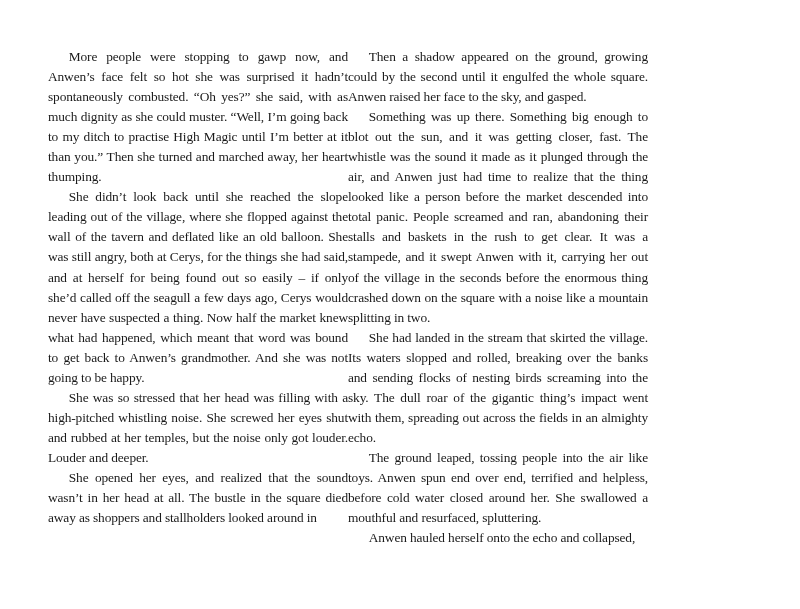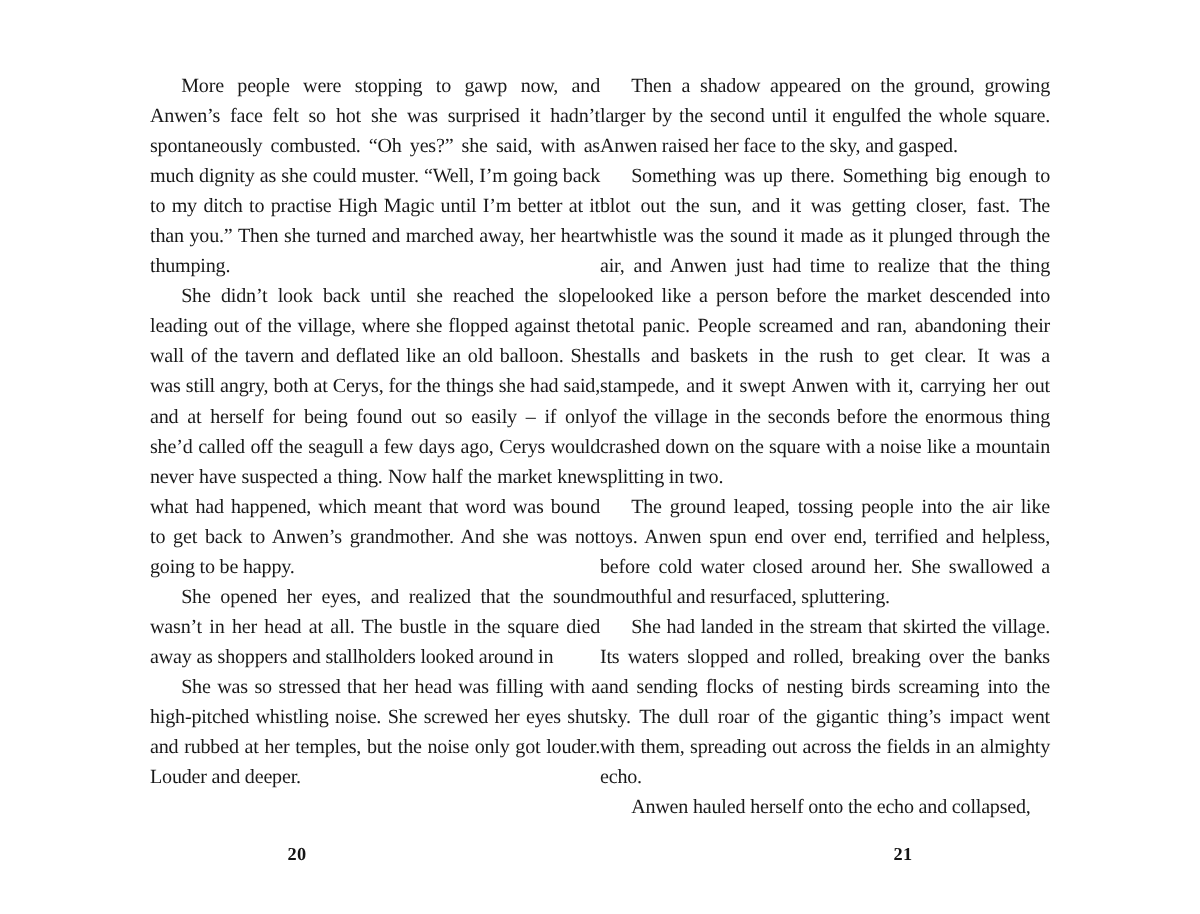--- a/index.html
+++ b/index.html
@@ -20,21 +20,21 @@
     height: 609px;
     background: #ffffff;
   }
   .columns {
     position: absolute;
     left: 48px;
     top: 47px;
     width: 704px;
     height: 492px;
     display: flex;
-    justify-content: center;
+    justify-content: flex-start;
   }
   .page-col {
     width: 300px;
     position: relative;
   }
   .col-body p {
     margin: 0;
     text-align: justify;
     text-justify: inter-word;
     font-size: 13.4px;
@@ -67,35 +67,31 @@
 <body>
 
 <div class="page-spread">
 
   <div class="columns">
 
     <div class="page-col">
       <div class="col-body">
         <p>More people were stopping to gawp now, and Anwen’s face felt so hot she was surprised it hadn’t spontaneously combusted. “Oh yes?” she said, with as much dignity as she could muster. “Well, I’m going back to my ditch to practise High Magic until I’m better at it than you.” Then she turned and marched away, her heart thumping.</p>
         <p>She didn’t look back until she reached the slope leading out of the village, where she flopped against the wall of the tavern and deflated like an old balloon. She was still angry, both at Cerys, for the things she had said, and at herself for being found out so easily – if only she’d called off the seagull a few days ago, Cerys would never have suspected a thing. Now half the market knew what had happened, which meant that word was bound to get back to Anwen’s grandmother. And she was not going to be happy.</p>
+        <p>She was so stressed that her head was filling with a high-pitched whistling noise. She screwed her eyes shut and rubbed at her temples, but the noise only got louder. Louder and deeper.</p>
         <p>She opened her eyes, and realized that the sound wasn’t in her head at all. The bustle in the square died away as shoppers and stallholders looked around in</p>
-        <p>She was so stressed that her head was filling with a high-pitched whistling noise. She screwed her eyes shut and rubbed at her temples, but the noise only got louder. Louder and deeper.</p>
       </div>
     </div>
 
     <div class="page-col">
       <div class="col-body">
-        <p>Then a shadow appeared on the ground, growing larger by the second until it engulfed the whole square. Anwen raised her face to the sky, and gasped.</p>
+        <p>Then a shadow appeared on the ground, growing could by the second until it engulfed the whole square. Anwen raised her face to the sky, and gasped.</p>
         <p>Something was up there. Something big enough to blot out the sun, and it was getting closer, fast. The whistle was the sound it made as it plunged through the air, and Anwen just had time to realize that the thing looked like a person before the market descended into total panic. People screamed and ran, abandoning their stalls and baskets in the rush to get clear. It was a stampede, and it swept Anwen with it, carrying her out of the village in the seconds before the enormous thing crashed down on the square with a noise like a mountain splitting in two.</p>
+        <p>She had landed in the stream that skirted the village. Its waters slopped and rolled, breaking over the banks and sending flocks of nesting birds screaming into the sky. The dull roar of the gigantic thing’s impact went with them, spreading out across the fields in an almighty echo.</p>
         <p>The ground leaped, tossing people into the air like toys. Anwen spun end over end, terrified and helpless, before cold water closed around her. She swallowed a mouthful and resurfaced, spluttering.</p>
-        <p>She had landed in the stream that skirted the village. Its waters slopped and rolled, breaking over the banks and sending flocks of nesting birds screaming into the sky. The dull roar of the gigantic thing’s impact went with them, spreading out across the fields in an almighty echo.</p>
         <p>Anwen hauled herself onto the echo and collapsed,</p>
       </div>
     </div>
 
   </div>
 
-  <div class="folio-row">
-    <div class="folio">20</div>
-    <div class="folio">21</div>
-  </div>
 
 </div>
 
 </body></html>

